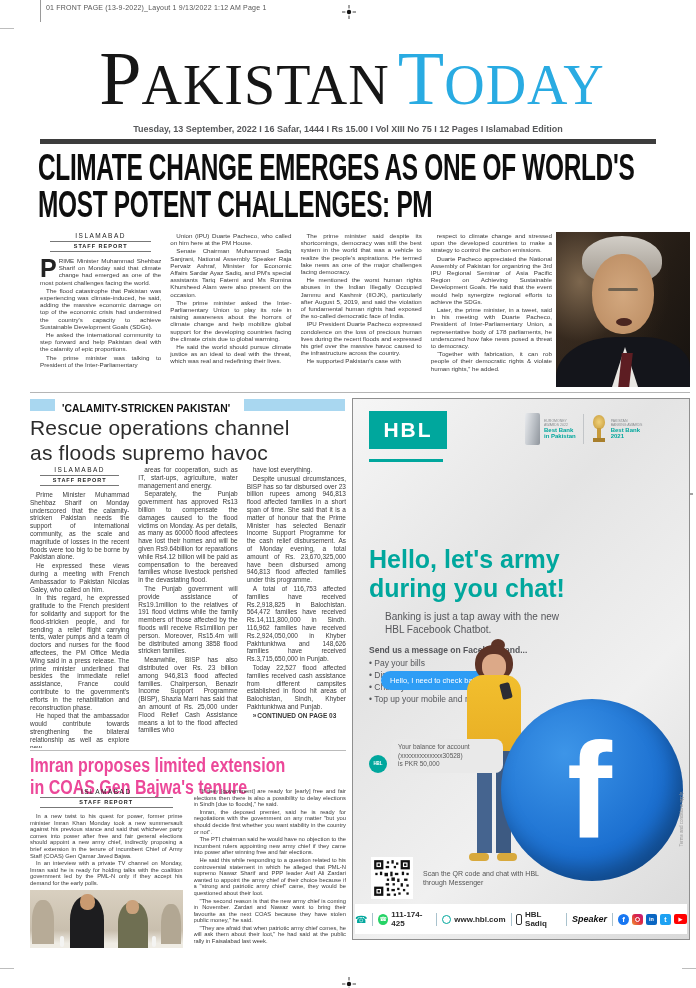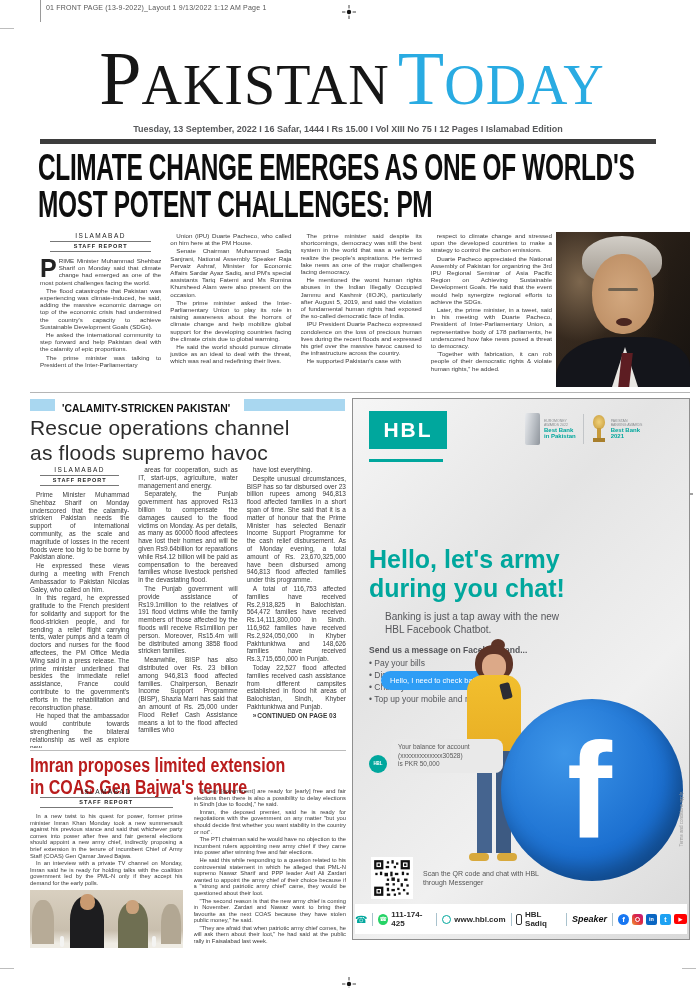--- a/index.html
+++ b/index.html
@@ -53,21 +53,21 @@
   .kicker-text{position:absolute;left:62px;top:402px;font-size:11px;font-weight:bold;color:#111;}
   .kicker-text .squish{font-size:11px;transform:scaleX(.94);}
   .kicker-bar{position:absolute;left:244px;top:399px;width:101px;height:12px;}
   .rescue-headline{position:absolute;left:30px;top:415px;color:#2d2d2d;font-weight:normal;}
   .rescue-headline .squish{font-size:21px;line-height:25px;letter-spacing:.2px;transform:scaleX(1);}
   .rescue-cols{left:30px;top:466px;width:316px;height:282px;gap:9px;}
   .rescue-cols p{font-size:6.5px;line-height:7.8px;}
   .continued{margin-top:3px;text-align:right;font-size:6px;font-weight:bold;color:#00A79D;text-indent:0;}
   .continued .arr{letter-spacing:-1px;margin-right:2px;}
   
-  .imran-headline{position:absolute;left:30px;top:754px;color:#b91c1c;font-weight:bold;}
+  .imran-headline{position:absolute;left:30px;top:754px;color:#ec4899;font-weight:bold;}
   .imran-headline .squish{font-size:20px;line-height:22px;transform:scaleX(.8);}
   .imran-cols{left:30px;top:788px;width:316px;height:160px;gap:11px;}
   .imran-cols p{font-size:5.8px;line-height:6.6px;}
   .imran-photo{position:relative;flex:1;min-height:26px;margin-top:2px;overflow:hidden;
     background:linear-gradient(#d9d0c0,#c9bfae 70%,#efece4 92%);}
   .imran-photo div{position:absolute;}
   .if-blur1{left:2px;top:10px;width:22px;height:44px;background:#b7ab97;border-radius:45% 45% 0 0;}
   .if-blur2{right:2px;top:14px;width:20px;height:40px;background:#b2a793;border-radius:45% 45% 0 0;}
   .if-imran{left:40px;top:6px;width:34px;height:52px;background:#1d1d1f;border-radius:45% 45% 0 0;}
   .if-imran-face{left:50px;top:4px;width:15px;height:16px;background:#c99a70;border-radius:45%;}

